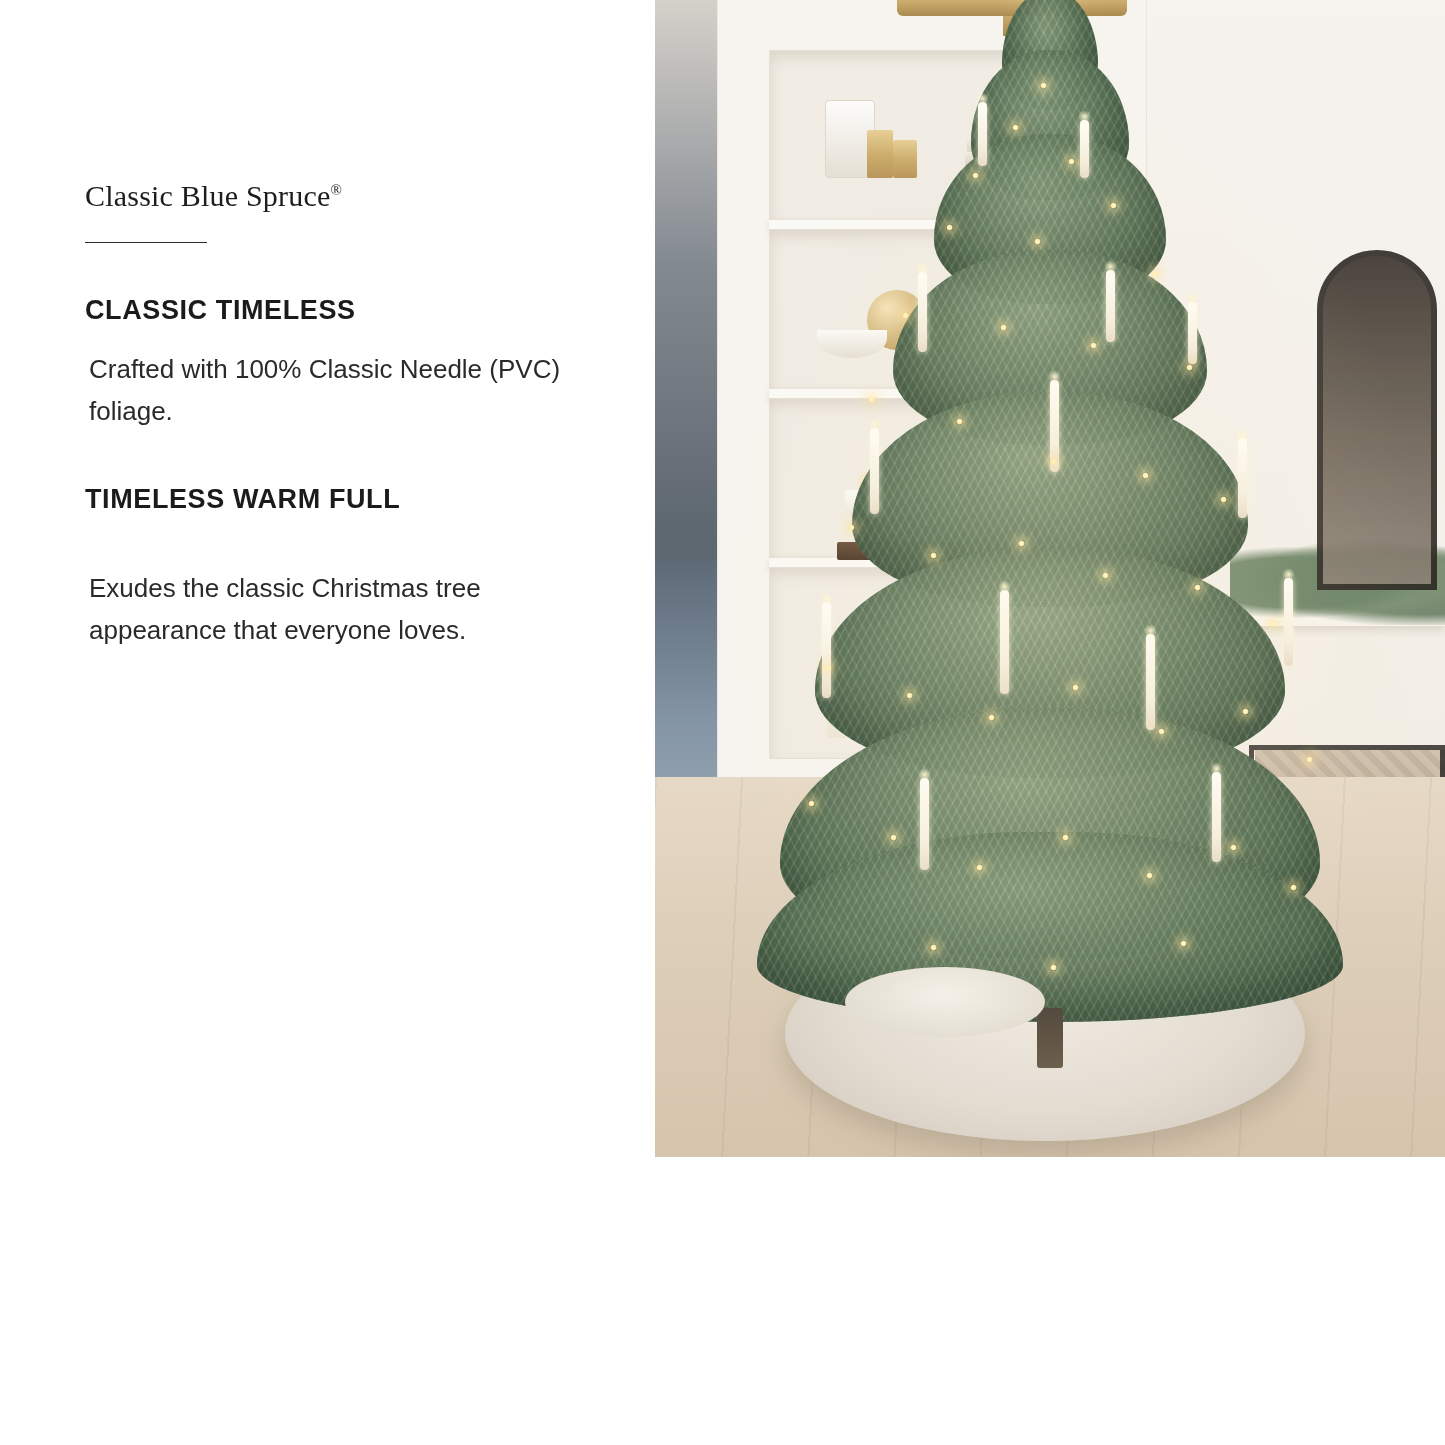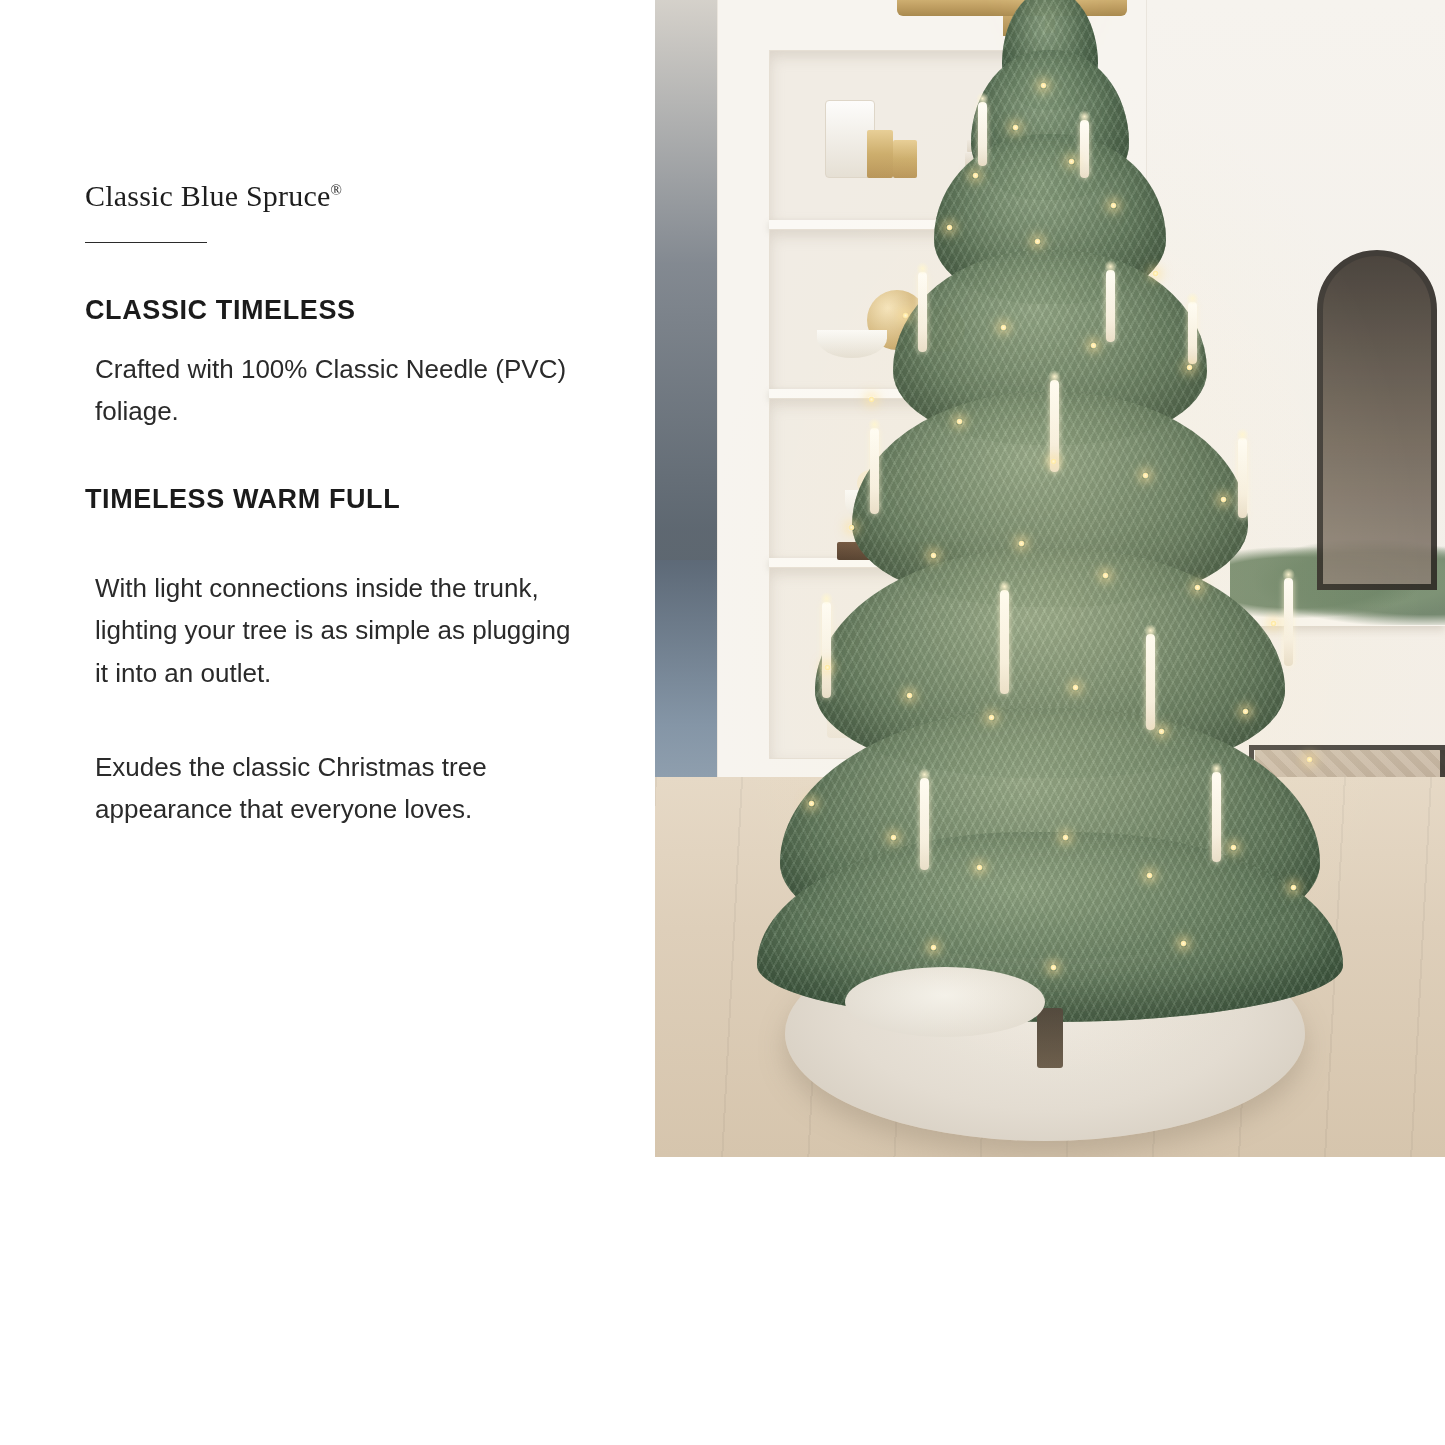--- a/index.html
+++ b/index.html
@@ -66,21 +66,21 @@
     font-size: 14px;
     vertical-align: super;
     line-height: 0;
     font-weight: 700;
   }
   .feature-body {
     font-size: 26px;
     line-height: 1.62;
     color: #2a2a2a;
     font-weight: 400;
-    margin: 10px;
+    margin: 4px;
     max-width: 520px;
   }
 
   
   .right-panel {
     position: relative;
     width: 790px;
     height: 100%;
     overflow: hidden;
     background: #efece6;
@@ -364,21 +364,20 @@
     <div class="feature">
       <h2 class="feature-title"><span>CLASSIC TIMELESS</span><span class="reg"></span></h2>
       <p class="feature-body">Crafted with 100% Classic Needle (PVC) foliage.</p>
     </div>
 
     <div class="feature">
       <h2 class="feature-title"><span>TIMELESS WARM FULL</span><span class="reg"></span></h2>
     </div>
 
     <div class="feature">
-      <p class="feature-body">With light connections inside the trunk, lighting your tree is as simple as plugging it into an outlet.</p>
     </div>
 
     <div class="feature">
       <p class="feature-body">Exudes the classic Christmas tree appearance that everyone loves.</p>
     </div>
 
   </div>
 
   <div class="right-panel">
     <div class="room"></div>

